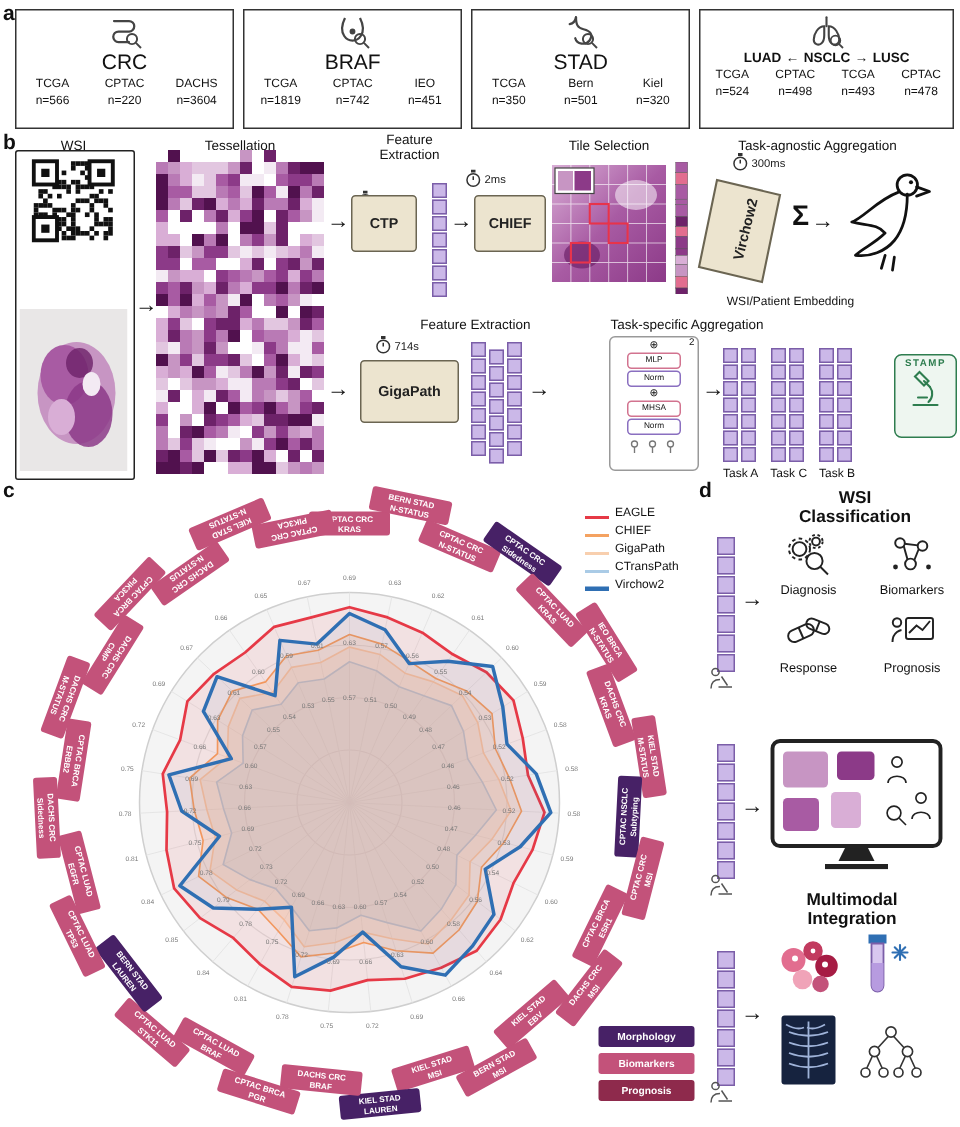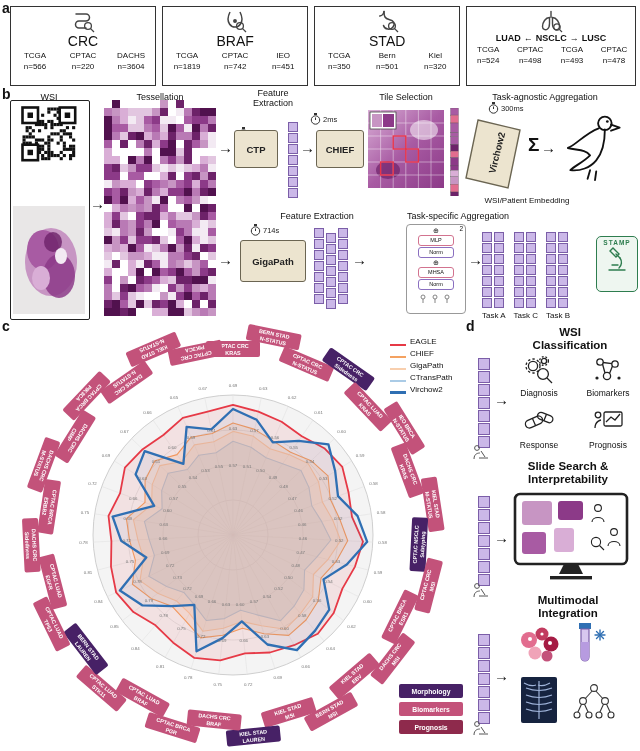--- a/index.html
+++ b/index.html
@@ -903,24 +903,20 @@
   <svg class="abs" style="left:592px;top:406px;" width="32" height="32" viewBox="0 0 32 32">
     <g fill="none" stroke="#222" stroke-width="1.3">
       <circle cx="6" cy="9" r="2.8"></circle>
         <path d="M3,22 C3,15 9,14 9,14"></path>
       <rect x="12" y="6" width="18" height="14" rx="1.5"></rect>
       <polyline points="14,16 19,11 23,14 28,8"></polyline>
     </g>
   </svg>
   <div class="abs d-label" style="left:574px;top:440px;width:68px;">Prognosis</div>
 
-  <div class="abs d-title" style="left:496px;top:460px;width:144px;">
-    <div>Slide Search &amp;</div>
-    <div>Interpretability</div>
-  </div>
   <div class="abs featcol" id="dcol2" style="left:478px;top:496px;">
       <span class="featcell" style="width: 10px; height: 10px;"></span>
       <span class="featcell" style="width: 10px; height: 10px;"></span>
       <span class="featcell" style="width: 10px; height: 10px;"></span>
       <span class="featcell" style="width: 10px; height: 10px;"></span>
       <span class="featcell" style="width: 10px; height: 10px;"></span>
       <span class="featcell" style="width: 10px; height: 10px;"></span>
       <span class="featcell" style="width: 10px; height: 10px;"></span>
     </div>
   <div class="abs arrow" style="left:494px;top:530px;">→</div>

